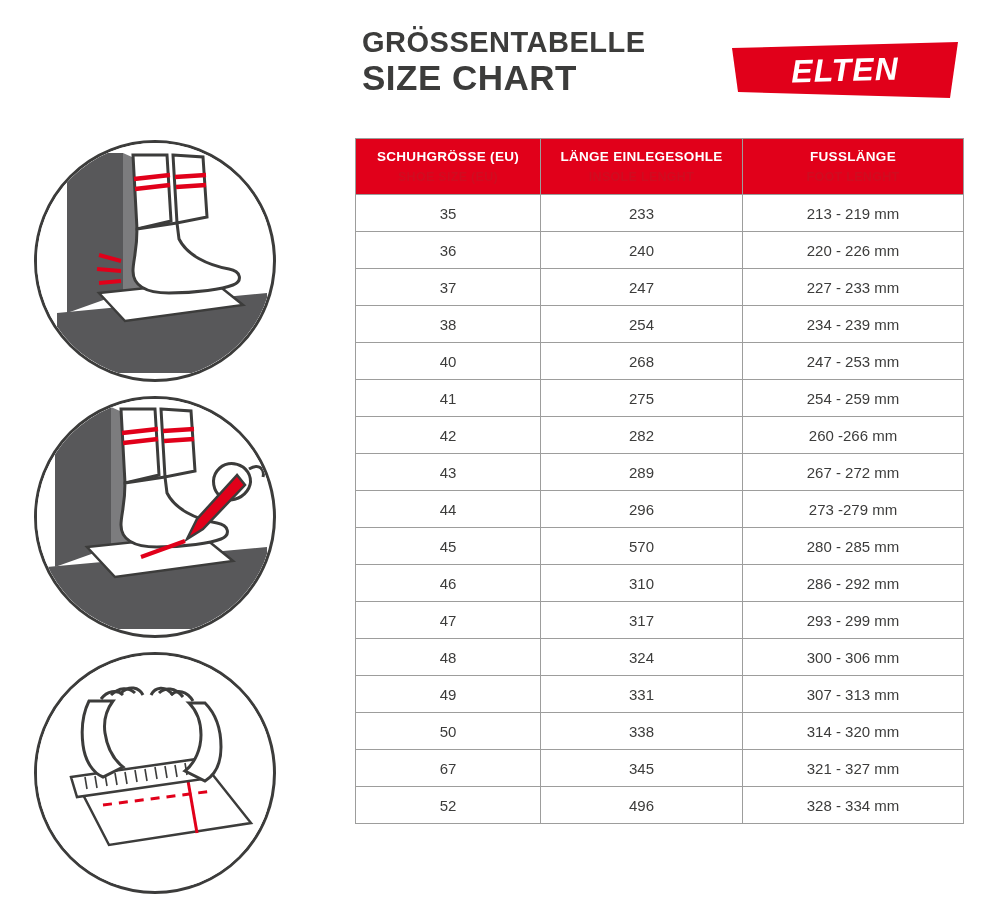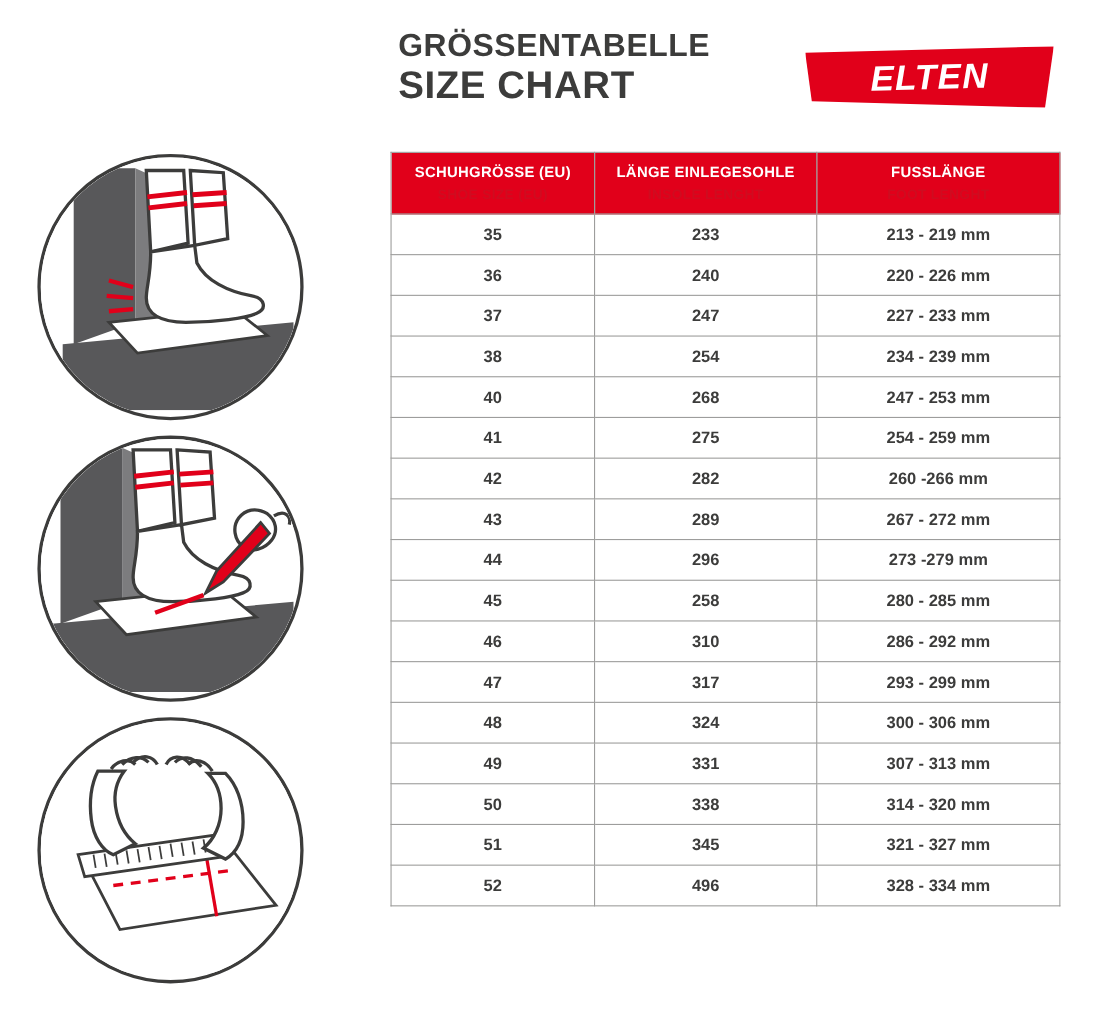--- a/index.html
+++ b/index.html
@@ -125,21 +125,21 @@
     font-size: 12.5px;
     font-weight: bold;
     letter-spacing: 0.3px;
     color: #d2businesses;
     color: #cf0c20;
     line-height: 1.2;
     margin-top: 5px;
   }
   tbody td {
     font-size: 15px;
-    font-weight: bold;
+    font-weight: normal;
     color: #3c3c3b;
     padding: 7px 2px 7px 2px;
     height: 22px;
   }
   col.c1 { width: 185px; }
   col.c2 { width: 202px; }
   col.c3 { width: 221px; }
 </style>
 </head>
 <body>
@@ -321,21 +321,21 @@
           <td>289</td>
           <td>267 - 272 mm</td>
         </tr>
         <tr>
           <td>44</td>
           <td>296</td>
           <td>273 -279 mm</td>
         </tr>
         <tr>
           <td>45</td>
-          <td>258</td>
+          <td>570</td>
           <td>280 - 285 mm</td>
         </tr>
         <tr>
           <td>46</td>
           <td>310</td>
           <td>286 - 292 mm</td>
         </tr>
         <tr>
           <td>47</td>
           <td>317</td>
@@ -350,21 +350,21 @@
           <td>49</td>
           <td>331</td>
           <td>307 - 313 mm</td>
         </tr>
         <tr>
           <td>50</td>
           <td>338</td>
           <td>314 - 320 mm</td>
         </tr>
         <tr>
-          <td>51</td>
+          <td>67</td>
           <td>345</td>
           <td>321 - 327 mm</td>
         </tr>
         <tr>
           <td>52</td>
           <td>496</td>
           <td>328 - 334 mm</td>
         </tr>
       </tbody>
   </table>

